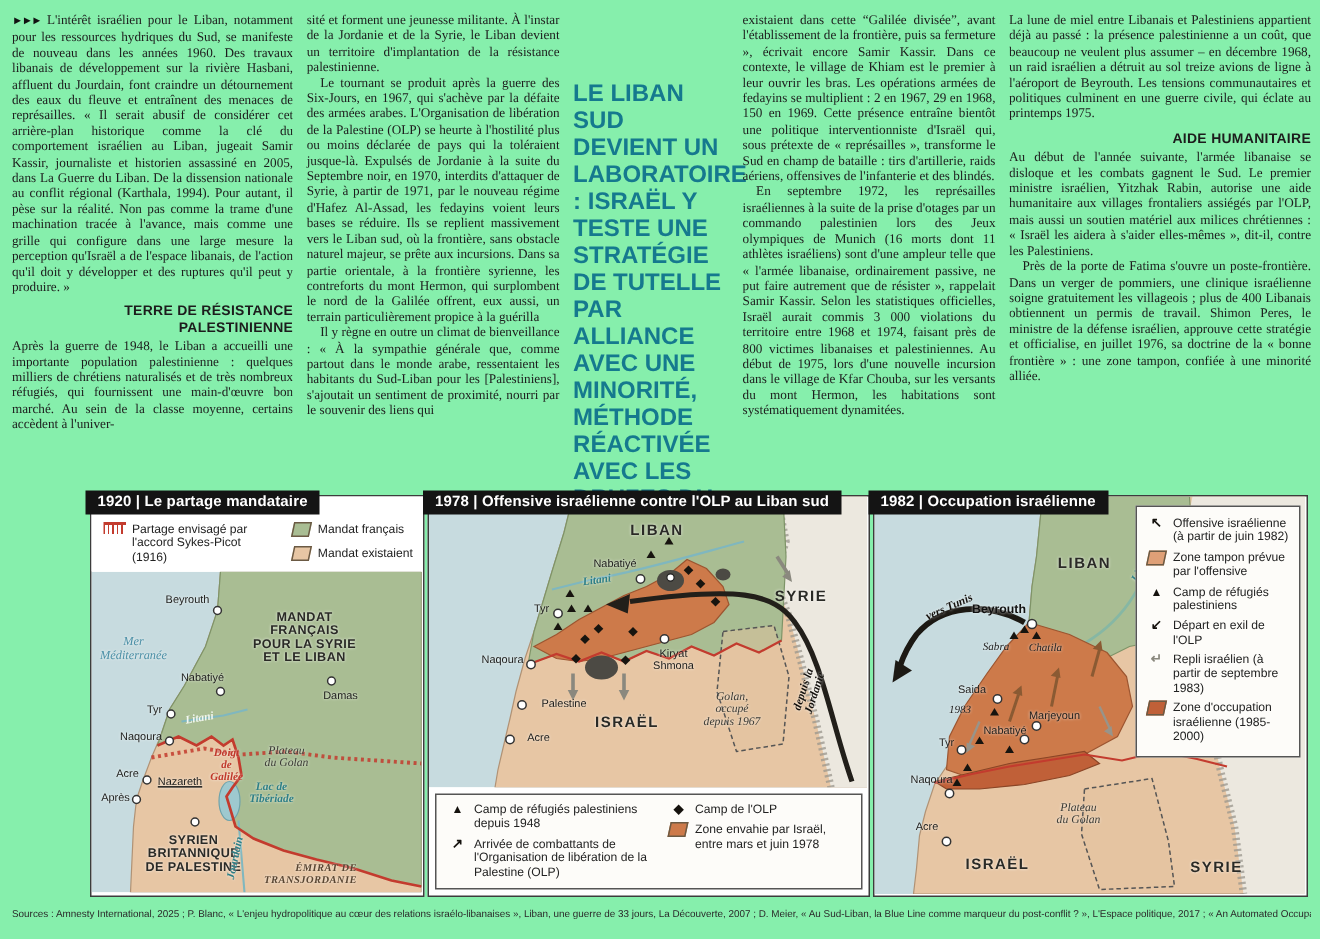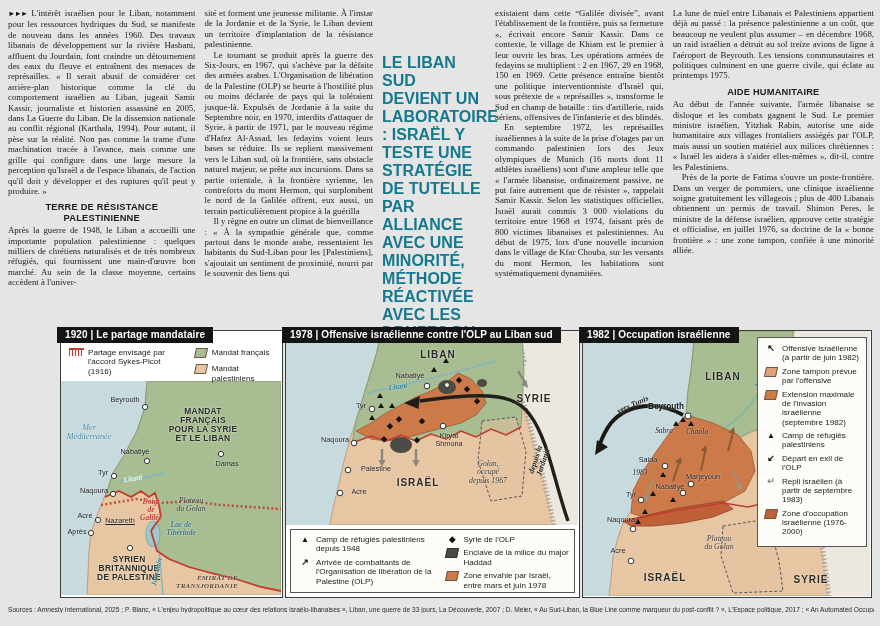--- a/index.html
+++ b/index.html
@@ -1,25 +1,25 @@
 <!DOCTYPE html>
 <html lang="fr"><head>
 <meta charset="utf-8">
 <style>
   html,body{margin:0;padding:0;background:#fff;}
-  .page{position:relative;width:880px;height:626px;background:#e5e5e5;overflow:hidden;
+  .page{position:relative;width:880px;height:626px;background:#86efac;overflow:hidden;
         font-family:"Liberation Serif",serif;color:#1c1c1c;}
   
   .article{position:absolute;top:8px;left:8px;width:866px;height:320px;display:flex;gap:9px;}
   .col{height:318px;overflow:hidden;text-align:justify;font-size:8.8px;line-height:10.4px;}
   .col-1{width:189px}.col-2{width:170px}.col-3{width:170px}.col-4{width:203px}
   .para{margin:0;}
   .para + .para{text-indent:9px;}
   .subhead{margin:6px 0 2px;font-family:"Liberation Sans",sans-serif;font-weight:bold;
-           font-size:9.3px;letter-spacing:.2px;text-align:center;}
+           font-size:9.3px;letter-spacing:.2px;text-align:right;}
   .lead-marker{color:#111;font-size:7.5px;letter-spacing:-1px;margin-right:4px;}
   .pull-quote{width:104px;padding-top:46px;font-family:"Liberation Sans",sans-serif;
               font-weight:bold;font-size:16px;line-height:18px;color:#15798e;}
   
   .maps{position:absolute;top:330px;left:0;width:880px;height:270px;font-family:"Liberation Sans",sans-serif;}
   .map-panel{position:absolute;height:268px;border:1.5px solid #3c3c3c;background:#fff;box-sizing:border-box;}
   .panel-1{left:60px;width:223px;}
   .panel-2{left:285px;width:295px;}
   .panel-3{left:582px;width:290px;}
   .map-title{position:absolute;top:-4px;left:-4px;z-index:6;background:#141414;color:#fff;
@@ -113,21 +113,21 @@
               <span class="lt">Partage envisagé par l'accord Sykes-Picot (1916)</span>
             </div>
           </div>
         <div class="lcol-b">
             <div class="li">
               <span class="sw sw-french"><span class="sw-box"></span></span>
               <span class="lt">Mandat français</span>
             </div>
             <div class="li">
               <span class="sw sw-british"><span class="sw-box"></span></span>
-              <span class="lt">Mandat palestiniens</span>
+              <span class="lt">Mandat existaient</span>
             </div>
           </div>
       </div>
       <div class="map-canvas canvas-1">
         <svg width="220" height="214" viewBox="0 0 220 214">
           <rect x="0" y="0" width="220" height="214" fill="#c7dbdf"></rect>
           <path d="M86,0 L220,0 L220,214 L26,214 L28,170 L30,152 L34,140 L40,124 L46,110 L52,92 L62,76 L76,50 L84,26 Z" fill="#e7c6a4" stroke="#b09275" stroke-width="0.8"></path>
           <path d="M86,0 L220,0 L220,210 L200,206 L175,198 L150,192 L128,186 L108,178 L96,170 L90,150 L94,144 L100,136 L98,124 L94,112 L88,116 L80,110 L70,116 L58,110 L44,116 L46,110 L52,92 L62,76 L76,50 L84,26 Z" fill="#a9bd93" stroke="#7e9468" stroke-width="0.8"></path>
           <ellipse cx="92" cy="153" rx="7" ry="13" fill="#9ec9cf" stroke="#6fa3ab" stroke-width="0.8"></ellipse>
           <path d="M98,166 L100,190 L102,214" fill="none" stroke="#7fb7bf" stroke-width="1.4"></path>
@@ -254,25 +254,21 @@
               <span class="lt">Camp de réfugiés palestiniens depuis 1948</span>
             </div>
             <div class="li">
               <span class="sw sw-arrow-olp"><span class="sw-glyph">↗</span></span>
               <span class="lt">Arrivée de combattants de l'Organisation de libération de la Palestine (OLP)</span>
             </div>
           </div>
         <div class="lcol-b">
             <div class="li">
               <span class="sw sw-olp-camp"><span class="sw-glyph">◆</span></span>
-              <span class="lt">Syrie de l'OLP</span>
-            </div>
-            <div class="li">
-              <span class="sw sw-enclave"><span class="sw-box"></span></span>
-              <span class="lt">Enclave de la milice du major Haddad</span>
+              <span class="lt">Camp de l'OLP</span>
             </div>
             <div class="li">
               <span class="sw sw-invasion"><span class="sw-box"></span></span>
               <span class="lt">Zone envahie par Israël, entre mars et juin 1978</span>
             </div>
           </div>
       </div>
     </section>
 
     <section class="map-panel panel-3">
@@ -328,38 +324,34 @@
         <div class="legend legend-3">
             <div class="li">
               <span class="sw sw-arrow-offensive"><span class="sw-glyph">↖</span></span>
               <span class="lt">Offensive israélienne (à partir de juin 1982)</span>
             </div>
             <div class="li">
               <span class="sw sw-buffer"><span class="sw-box"></span></span>
               <span class="lt">Zone tampon prévue par l'offensive</span>
             </div>
             <div class="li">
-              <span class="sw sw-extension"><span class="sw-box"></span></span>
-              <span class="lt">Extension maximale de l'invasion israélienne (septembre 1982)</span>
-            </div>
-            <div class="li">
               <span class="sw sw-camp"><span class="sw-glyph">▲</span></span>
               <span class="lt">Camp de réfugiés palestiniens</span>
             </div>
             <div class="li">
               <span class="sw sw-arrow-exile"><span class="sw-glyph">↙</span></span>
               <span class="lt">Départ en exil de l'OLP</span>
             </div>
             <div class="li">
               <span class="sw sw-arrow-repli"><span class="sw-glyph">↵</span></span>
               <span class="lt">Repli israélien (à partir de septembre 1983)</span>
             </div>
             <div class="li">
               <span class="sw sw-occupation"><span class="sw-box"></span></span>
-              <span class="lt">Zone d'occupation israélienne (1976-2000)</span>
+              <span class="lt">Zone d'occupation israélienne (1985-2000)</span>
             </div>
           </div>
       <span class="map-label l-arrow-label" style="left: 50px; top: 74px; transform: translate(-50%, -50%) rotate(-24deg);">vers Tunis</span>
           <span class="map-label l-city-b" style="left: 83px; top: 76px; transform: translate(-50%, -50%);">Beyrouth</span>
           <span class="map-label l-country" style="left: 140px; top: 46px; transform: translate(-50%, -50%);">LIBAN</span>
           <span class="map-label l-river" style="left: 178px; top: 48px; transform: translate(-50%, -50%) rotate(-62deg);">Litani</span>
           <span class="map-label l-italic" style="left: 81px; top: 100px; transform: translate(-50%, -50%);">Sabra</span>
           <span class="map-label l-italic" style="left: 114px; top: 101px; transform: translate(-50%, -50%);">Chatila</span>
           <span class="map-label l-city" style="left: 65px; top: 129px; transform: translate(-50%, -50%);">Saida</span>
           <span class="map-label l-italic" style="left: 57px; top: 142px; transform: translate(-50%, -50%);">1983</span>

